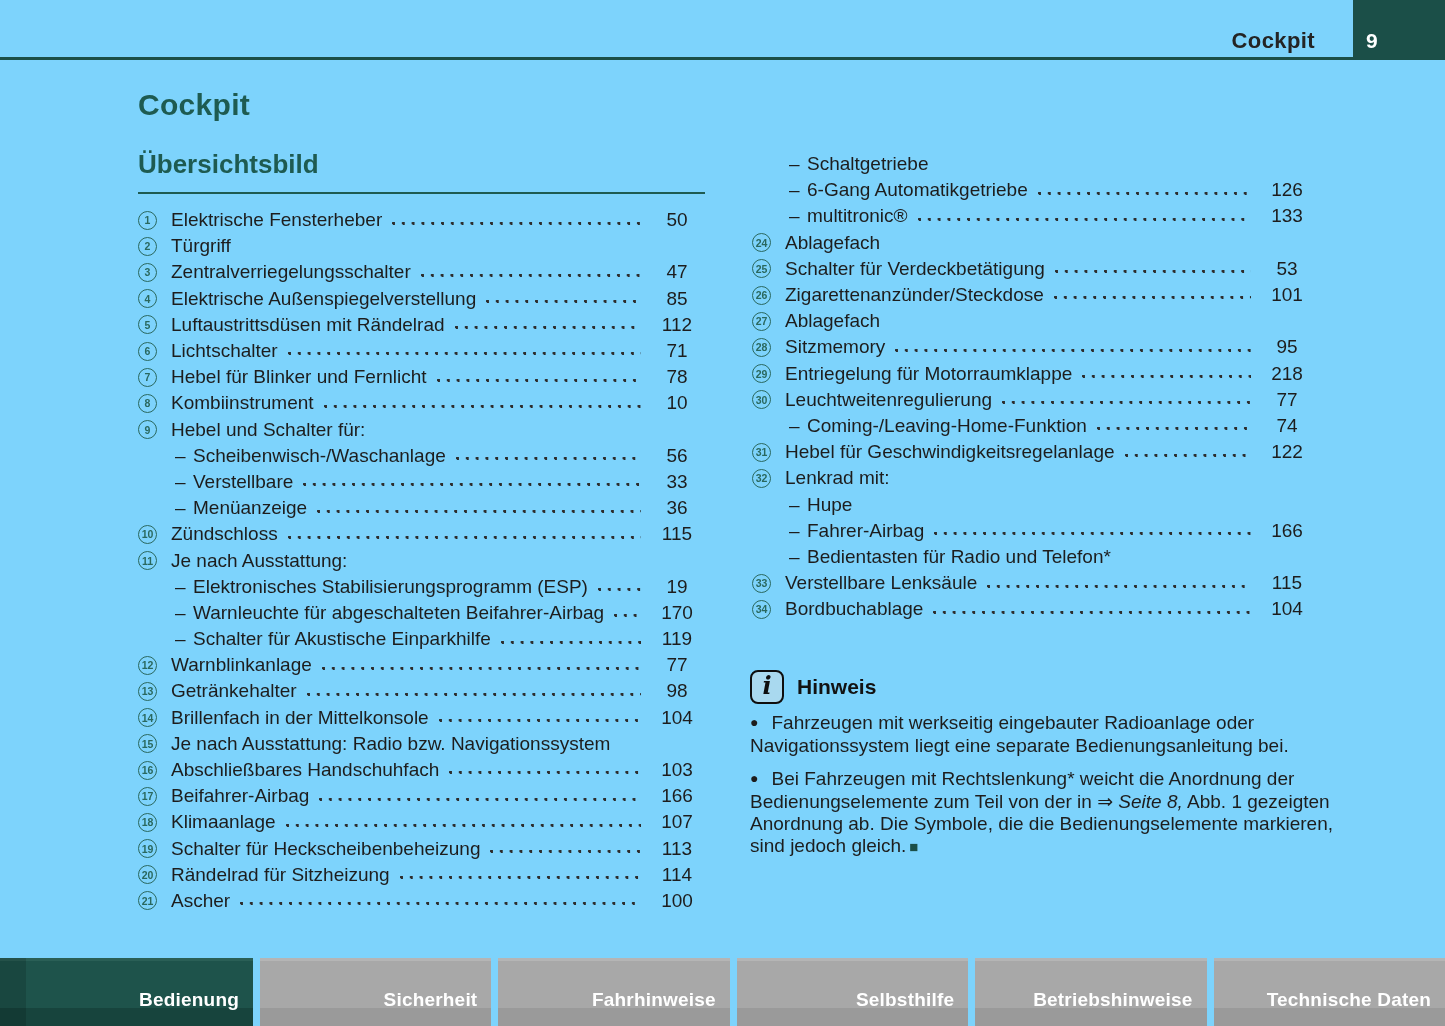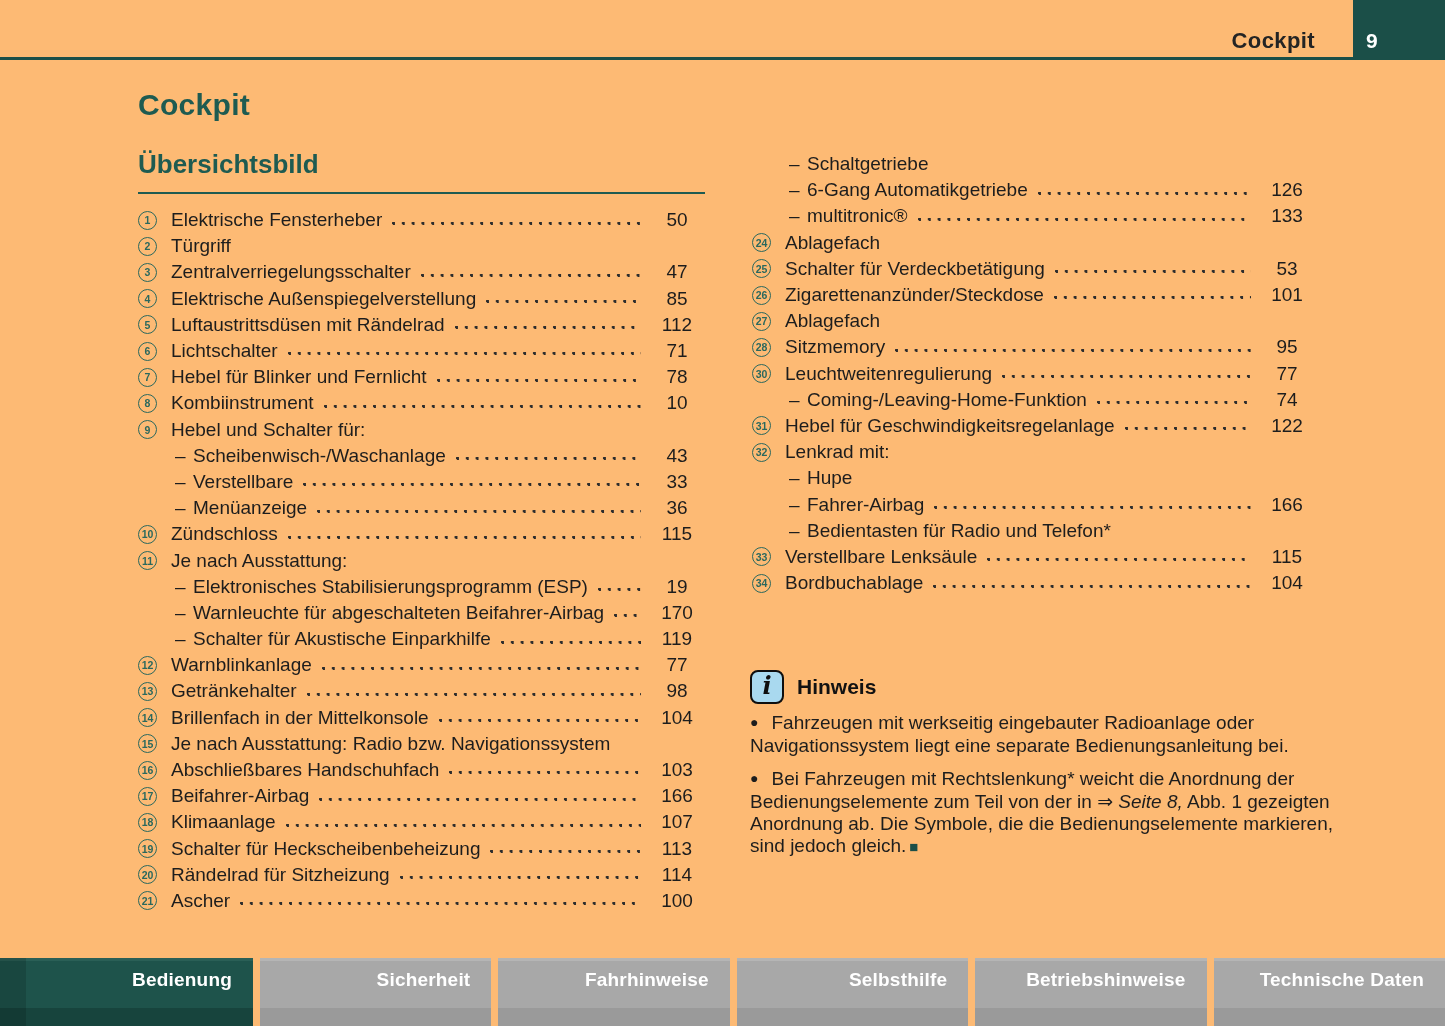--- a/index.html
+++ b/index.html
@@ -2,21 +2,21 @@
 <html style="--teal: #1b4f48; --heading-teal: #1e5b51; --badge-teal: #2a685e; --info-blue: #a9d9ef; --text: #1d1d1d; --gray-tab-hi: #b5b5b5; --gray-tab: #a8a8a8; --gray-tab-lo: #9a9a9a; --teal-tab-hi: #2a5f56; --teal-tab: #1e534b; --teal-tab-lo: #17443d;"><head>
 <meta charset="utf-8">
 <style>
   :root{
     --teal:#1b4f48; --heading-teal:#1e5b51; --badge-teal:#2a685e;
     --info-blue:#a9d9ef; --text:#1d1d1d;
     --gray-tab-hi:#b5b5b5; --gray-tab:#a8a8a8; --gray-tab-lo:#9a9a9a;
     --teal-tab-hi:#2a5f56; --teal-tab:#1e534b; --teal-tab-lo:#17443d;
   }
   html,body{margin:0;padding:0;background:#ffffff;}
-  .page{position:relative;width:1445px;height:1026px;background:#fdba74;overflow:hidden;
+  .page{position:relative;width:1445px;height:1026px;background:#7dd3fc;overflow:hidden;
         font-family:"Liberation Sans",sans-serif;color:var(--text);}
 
   
   .header-title{position:absolute;top:28px;right:130px;font-size:22px;font-weight:bold;
                 color:#242424;letter-spacing:.4px;}
   .header-rule{position:absolute;top:57px;left:0;width:100%;height:3px;background:var(--teal);}
   .page-number-box{position:absolute;top:0;right:0;width:92px;height:60px;background:var(--teal);}
   .page-number-box span{position:absolute;left:13px;bottom:7px;color:#fff;font-size:21px;font-weight:bold;}
 
   
@@ -56,22 +56,22 @@
   .seg-endsquare{color:var(--teal);font-size:15px;padding-left:3px;}
 
   
   footer{position:absolute;left:0;right:0;bottom:0;height:68px;display:flex;gap:7px;}
   .tab{flex:1;background:linear-gradient(180deg,var(--gray-tab-hi) 0px,var(--gray-tab-hi) 3px,
         var(--gray-tab) 3px,var(--gray-tab) 50px,var(--gray-tab-lo) 50px,var(--gray-tab-lo) 68px);}
   .tab:first-child{flex:none;width:253px;}
   .tab.active{background:linear-gradient(180deg,var(--teal-tab-hi) 0px,var(--teal-tab-hi) 3px,
         var(--teal-tab) 3px,var(--teal-tab) 50px,var(--teal-tab-lo) 50px,var(--teal-tab-lo) 68px);
         box-shadow:inset 26px 0 0 rgba(0,0,0,.14);}
-  .tab-label{display:block;text-align:right;padding:11px 21px 0 0;color:#fff;
-             font-weight:bold;font-size:19px;letter-spacing:.2px;}
+  .tab-label{display:block;text-align:right;padding:11px 14px 0 0;color:#fff;
+             font-weight:bold;font-size:19px;letter-spacing:.2px;margin-top:20px;}
 </style>
 </head>
 <body>
 
 <div class="page">
 
   <div class="header-title">Cockpit</div>
   <div class="header-rule"></div>
   <div class="page-number-box">
     <span>9</span>
@@ -128,21 +128,21 @@
         <span class="page-num">10</span>
       </div>
       <div class="toc-row">
         <span class="badge">9</span>
         <span class="label">Hebel und Schalter für:</span>
       </div>
       <div class="toc-row sub">
         <span class="marker">–</span>
         <span class="label">Scheibenwisch-/Waschanlage</span>
         <span class="leader"></span>
-        <span class="page-num">43</span>
+        <span class="page-num">56</span>
       </div>
       <div class="toc-row sub">
         <span class="marker">–</span>
         <span class="label">Verstellbare</span>
         <span class="leader"></span>
         <span class="page-num">33</span>
       </div>
       <div class="toc-row sub">
         <span class="marker">–</span>
         <span class="label">Menüanzeige</span>
@@ -271,20 +271,26 @@
       </div>
       <div class="toc-row">
         <span class="badge">27</span>
         <span class="label">Ablagefach</span>
       </div>
       <div class="toc-row">
         <span class="badge">28</span>
         <span class="label">Sitzmemory</span>
         <span class="leader"></span>
         <span class="page-num">95</span>
+      </div>
+      <div class="toc-row">
+        <span class="badge">29</span>
+        <span class="label">Entriegelung für Motorraumklappe</span>
+        <span class="leader"></span>
+        <span class="page-num">218</span>
       </div>
       <div class="toc-row">
         <span class="badge">30</span>
         <span class="label">Leuchtweitenregulierung</span>
         <span class="leader"></span>
         <span class="page-num">77</span>
       </div>
       <div class="toc-row sub">
         <span class="marker">–</span>
         <span class="label">Coming-/Leaving-Home-Funktion</span>

